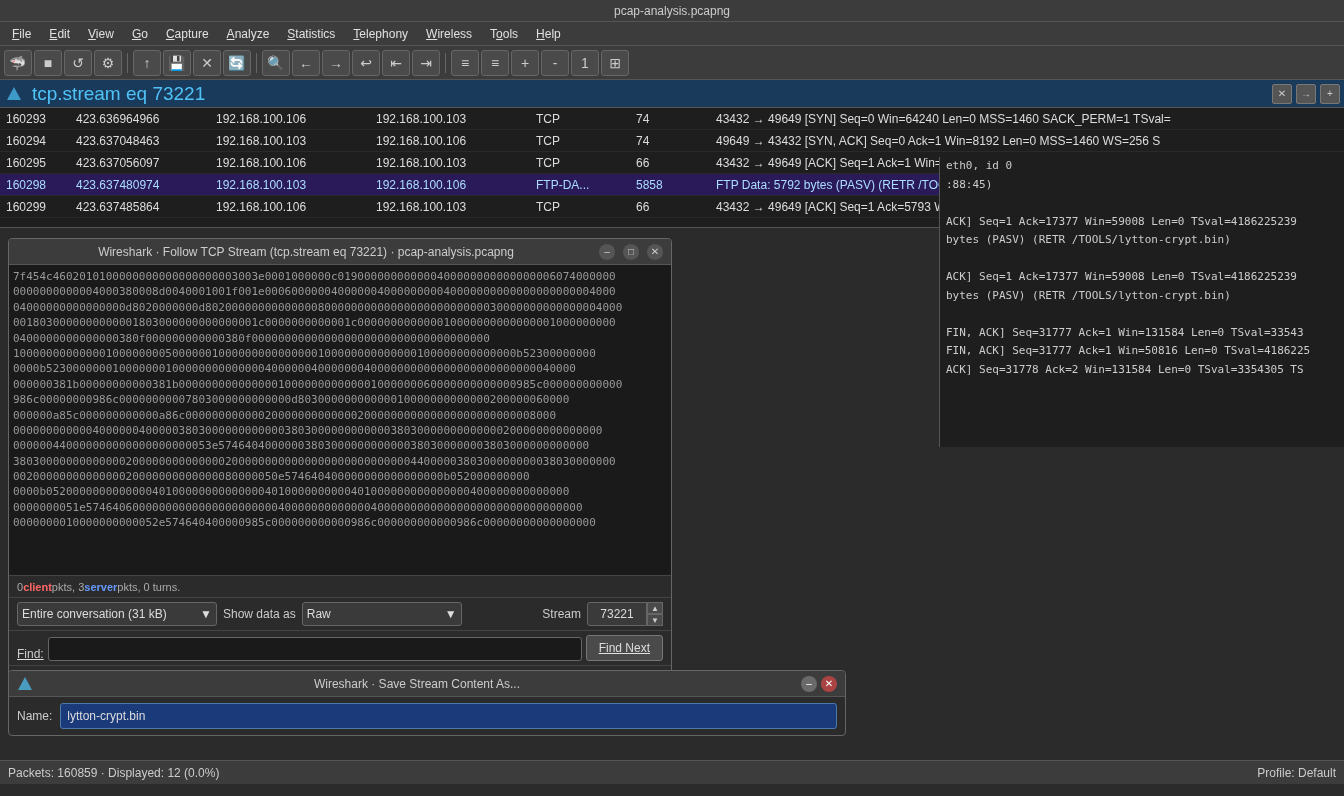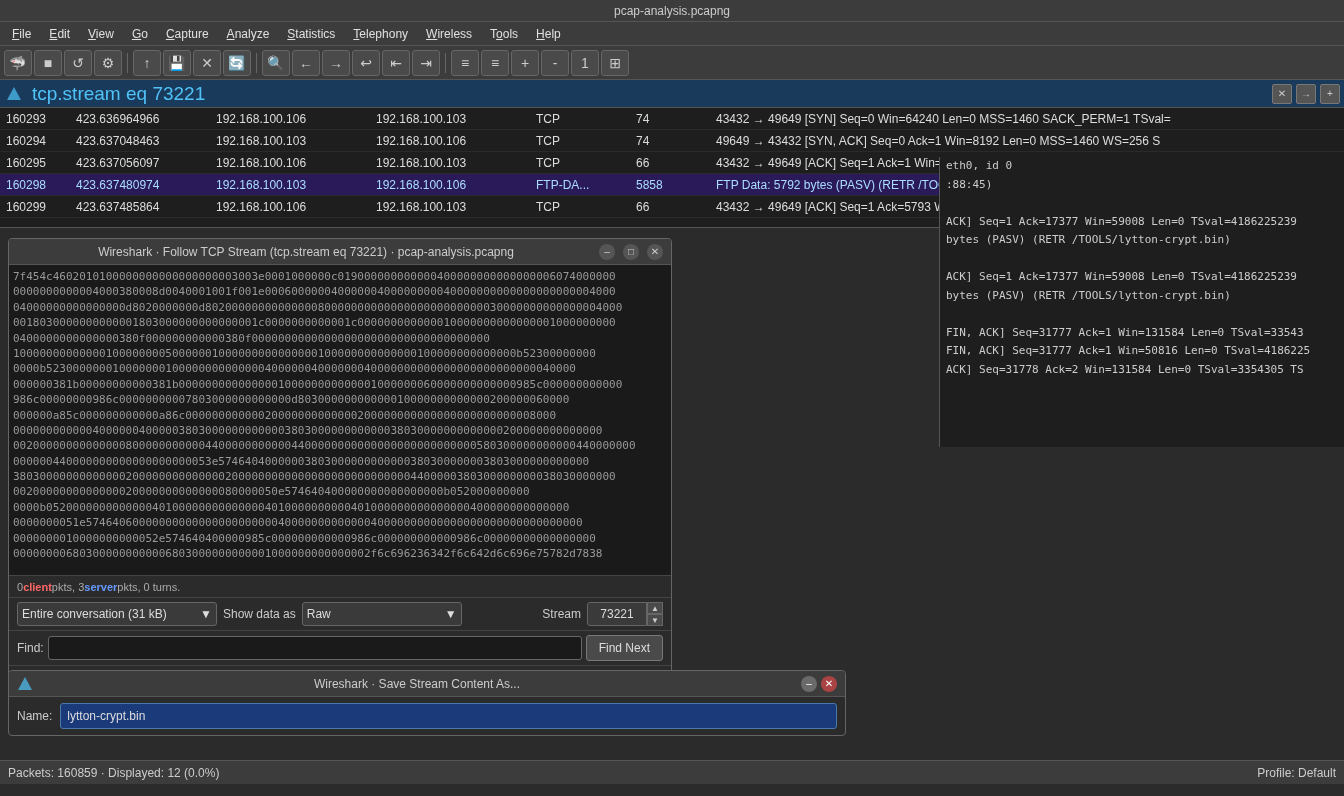--- a/index.html
+++ b/index.html
@@ -272,25 +272,26 @@
       display: flex;
       align-items: center;
       justify-content: center;
       cursor: pointer;
       font-size: 8px;
       color: #ccc;
     }
 
     #stream-controls-2 {
       display: flex;
-      align-items: center;
+      align-items: flex-end;
       padding: 4px 8px;
       gap: 4px;
       background: #2b2b2b;
       border-top: 1px solid #444;
+      text-decoration: underline;
     }
     .find-label {
       font-size: 12px;
       color: #ccc;
     }
     .find-input {
       flex: 1;
       height: 24px;
       background: #1a1a1a;
       border: 1px solid #666;
@@ -589,28 +590,26 @@
     <div class="stream-line">0000000000004000380008d0040001001f001e00060000004000000400000000040000000000000000000004000</div>
     <div class="stream-line">04000000000000000d8020000000d802000000000000008000000000000000000000000030000000000000004000</div>
     <div class="stream-line">0018030000000000001803000000000000001c0000000000001c000000000000010000000000000001000000000</div>
     <div class="stream-line">0400000000000000380f000000000000380f000000000000000000000000000000000000</div>
     <div class="stream-line">1000000000000010000000050000001000000000000000100000000000000100000000000000b52300000000</div>
     <div class="stream-line">0000b52300000001000000010000000000000040000004000000040000000000000000000000000040000</div>
     <div class="stream-line">000000381b00000000000381b000000000000000100000000000001000000060000000000000985c000000000000</div>
     <div class="stream-line">986c00000000986c00000000007803000000000000d80300000000000010000000000000200000060000</div>
     <div class="stream-line">000000a85c000000000000a86c00000000000020000000000000200000000000000000000000008000</div>
     <div class="stream-line">00000000000040000004000003803000000000000380300000000000038030000000000000200000000000000</div>
-    <div class="stream-line">0020000000000000080000000000044000000000004400000000000000000000000000580300000000000440000000</div>
     <div class="stream-line">000000440000000000000000000053e57464040000003803000000000000380300000003803000000000000</div>
     <div class="stream-line">3803000000000000020000000000000020000000000000000000000000004400000380300000000038030000000</div>
     <div class="stream-line">0020000000000000020000000000000080000050e574640400000000000000000b052000000000</div>
     <div class="stream-line">0000b0520000000000000401000000000000004010000000000401000000000000000400000000000000</div>
     <div class="stream-line">0000000051e574640600000000000000000000004000000000000040000000000000000000000000000000</div>
     <div class="stream-line">0000000010000000000052e574640400000985c000000000000986c000000000000986c00000000000000000</div>
-    <div class="stream-line">000000006803000000000006803000000000001000000000000002f6c696236342f6c642d6c696e75782d7838</div>
   </div>
 
   <div id="stream-stats">
     <span>0 </span>
     <span class="client-text">client</span>
     <span> pkts, 3 </span>
     <span class="server-text">server</span>
     <span> pkts, 0 turns.</span>
   </div>
 

